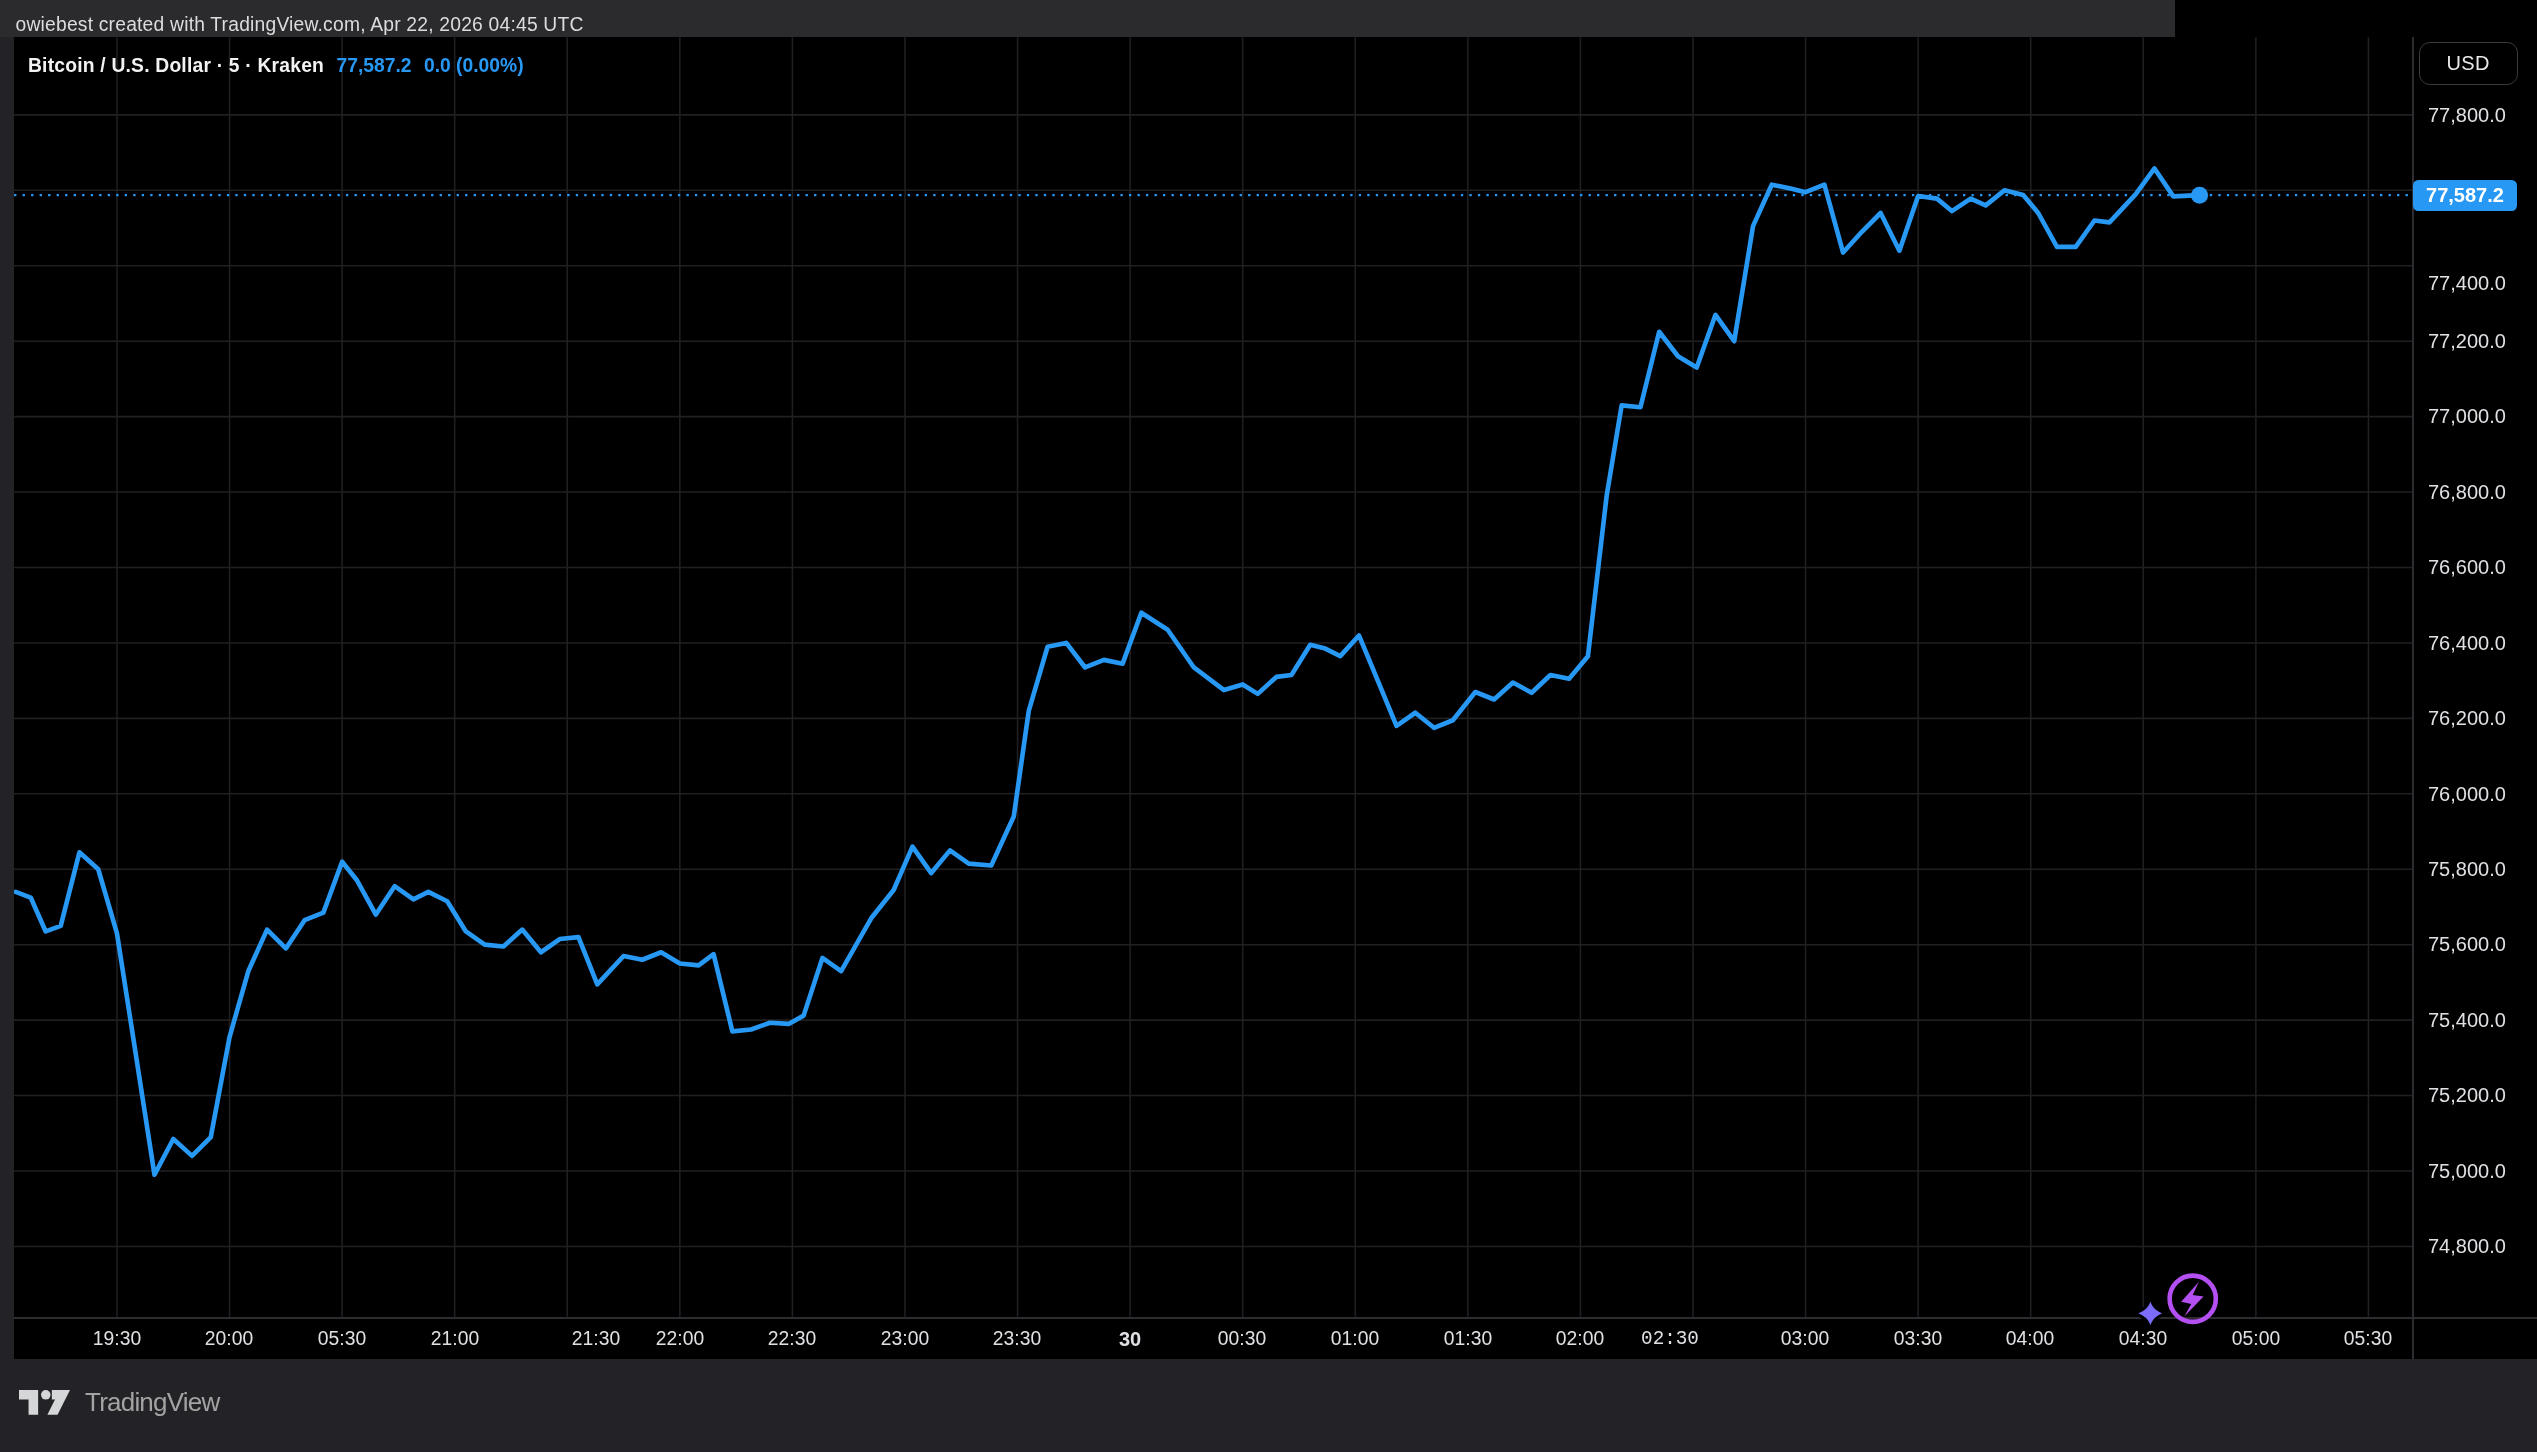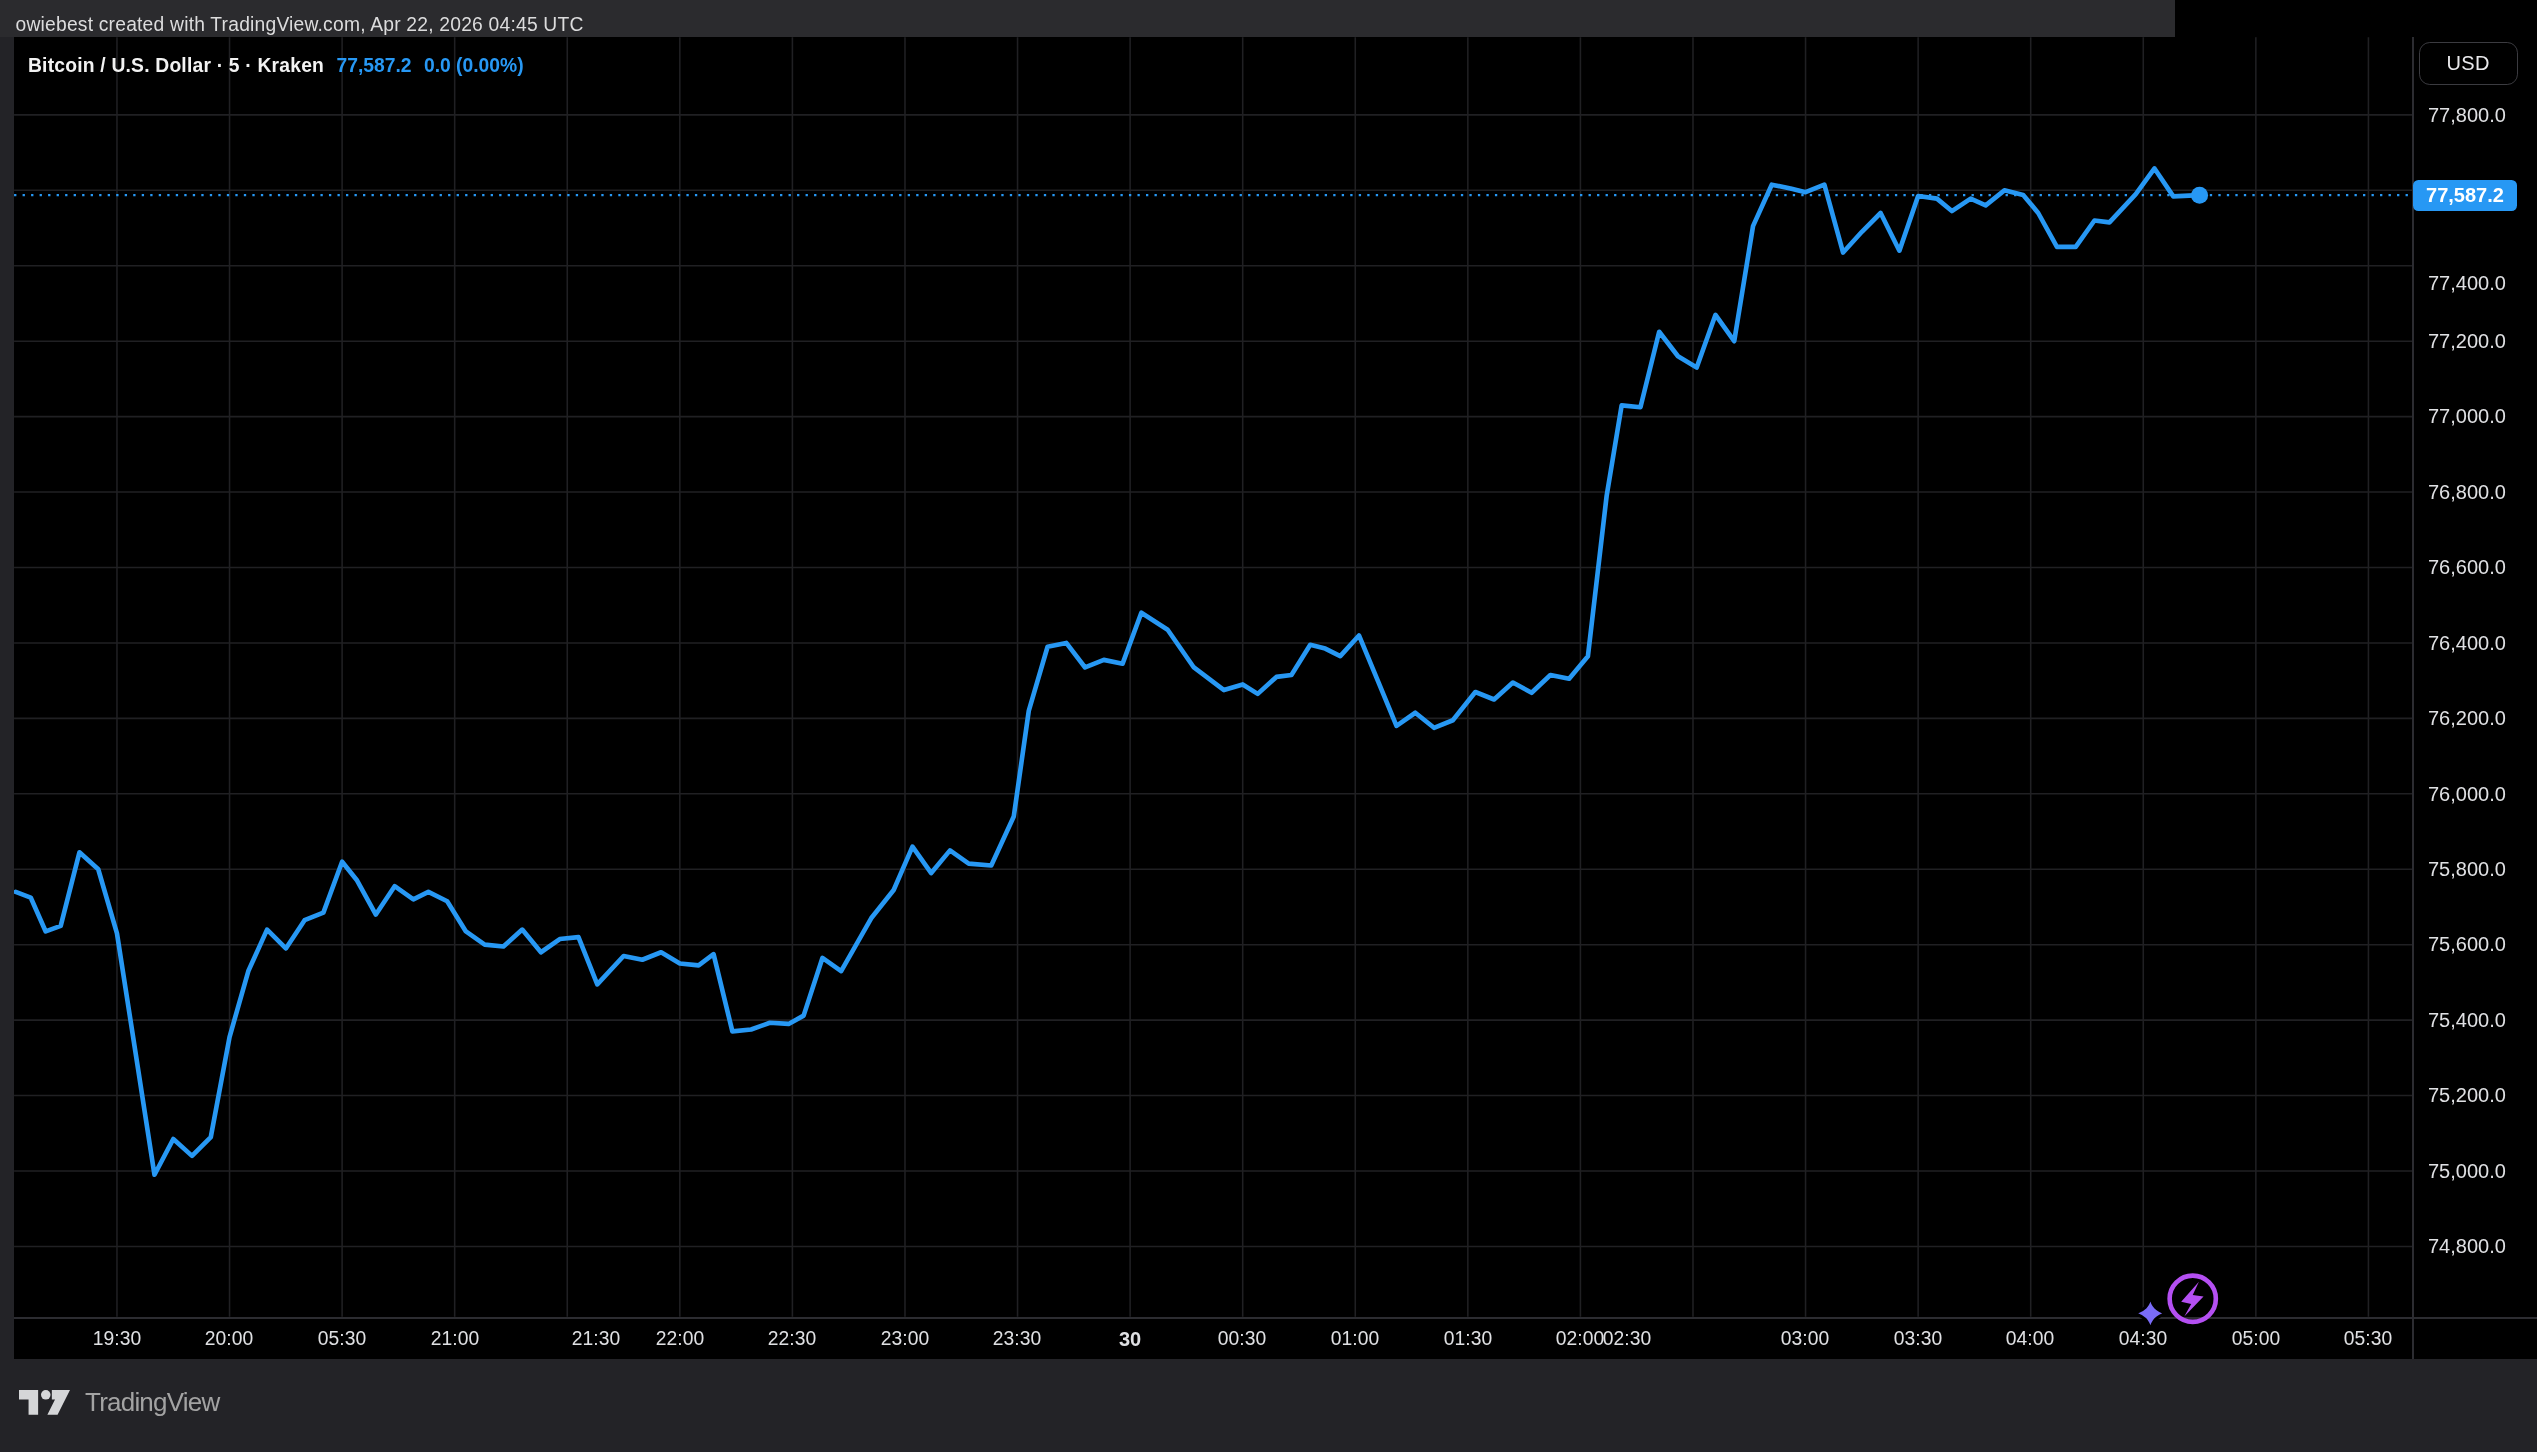--- a/index.html
+++ b/index.html
@@ -120,21 +120,21 @@
     <div class="ttick" style="left: 596px;">21:30</div>
     <div class="ttick" style="left: 680px;">22:00</div>
     <div class="ttick" style="left: 792px;">22:30</div>
     <div class="ttick" style="left: 905px;">23:00</div>
     <div class="ttick" style="left: 1017px;">23:30</div>
     <div class="ttick bold" style="left: 1130px;">30</div>
     <div class="ttick" style="left: 1242px;">00:30</div>
     <div class="ttick" style="left: 1355px;">01:00</div>
     <div class="ttick" style="left: 1468px;">01:30</div>
     <div class="ttick" style="left: 1580px;">02:00</div>
-    <div class="ttick" style="left: 1627px;">02:30</div>
+    <div class="ttick" style="left: 1670px; font-family: Liberation Mono, monospace;">02:30</div>
     <div class="ttick" style="left: 1805px;">03:00</div>
     <div class="ttick" style="left: 1918px;">03:30</div>
     <div class="ttick" style="left: 2030px;">04:00</div>
     <div class="ttick" style="left: 2143px;">04:30</div>
     <div class="ttick" style="left: 2256px;">05:00</div>
     <div class="ttick" style="left: 2368px;">05:30</div>
   </div>
 
 <svg class="spark" id="sparkIcon" viewBox="0 0 120 100" xmlns="http://www.w3.org/2000/svg">
   <circle cx="72" cy="49" r="30" fill="none" id="sparkCircle" stroke-width="6" stroke="#b44ff2"></circle>

